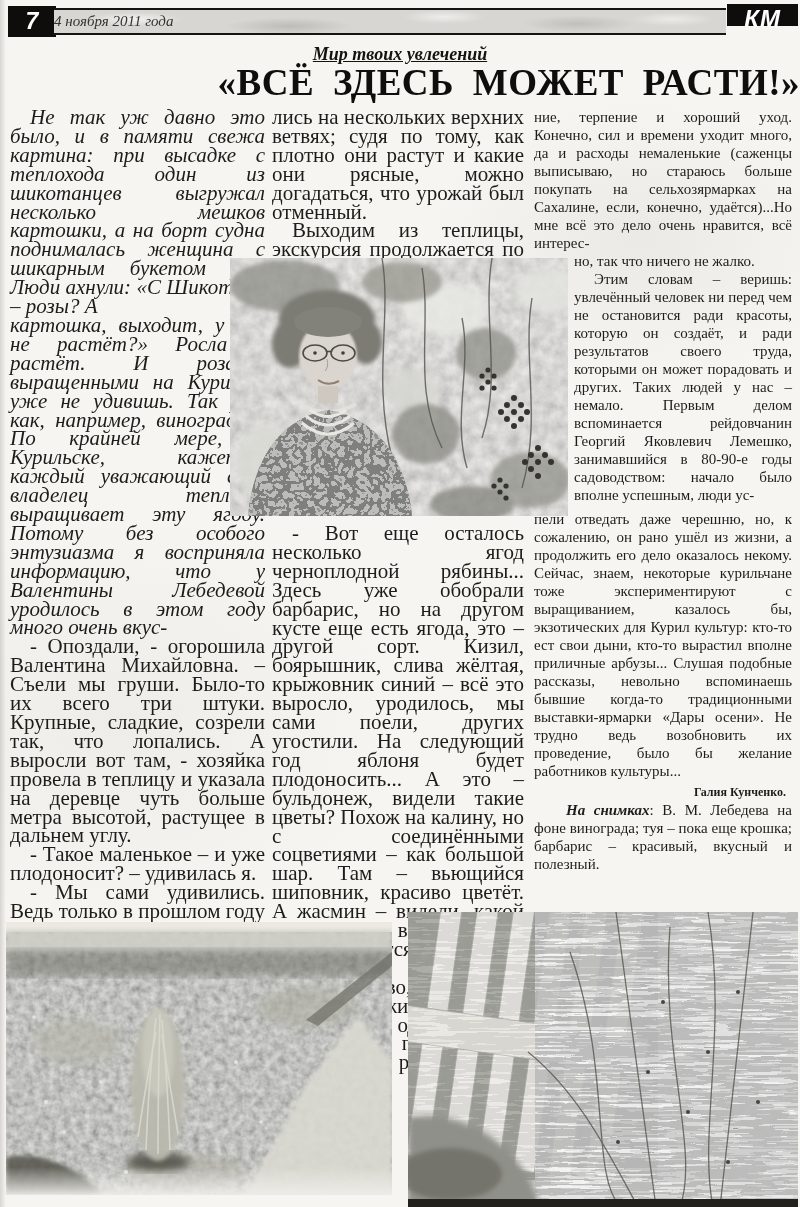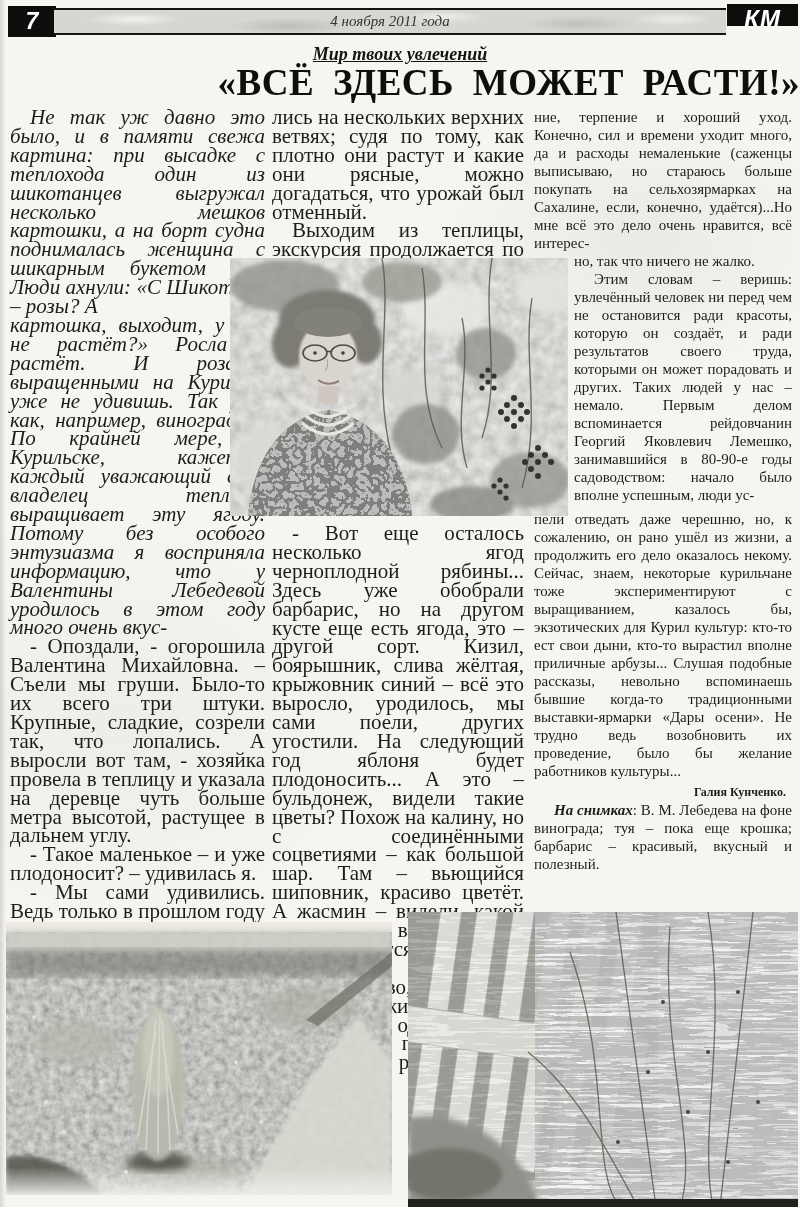--- a/index.html
+++ b/index.html
@@ -32,21 +32,21 @@
     background:
       radial-gradient(ellipse 70px 10px at 12% 40%, rgba(255,255,255,.65), transparent 70%),
       radial-gradient(ellipse 90px 12px at 35% 70%, rgba(150,148,144,.4), transparent 70%),
       radial-gradient(ellipse 60px 10px at 58% 30%, rgba(255,255,255,.55), transparent 70%),
       radial-gradient(ellipse 80px 12px at 78% 60%, rgba(150,148,144,.35), transparent 70%),
       radial-gradient(ellipse 60px 10px at 92% 40%, rgba(255,255,255,.5), transparent 70%),
       #d7d6d2;
   }
   .header-date{
     position:absolute;left:0;right:0;top:1px;
-    text-align:center;
+    text-align:left;
     font:italic 15px/21px "Liberation Serif",serif;
     color:#35332f;
   }
   .logo-box{
     position:absolute;left:727px;top:4px;width:71px;height:22px;
     background:#0e0d0c;color:#fff;
     font:italic bold 24px/30px "Liberation Sans","DejaVu Sans",sans-serif;
     letter-spacing:1px;text-align:center;
   }
   
@@ -78,21 +78,21 @@
   #col2b{left:272px;top:524px;width:252px;}
   #col3{left:534px;top:108px;width:258px;font-size:15px;line-height:18px;}
   .intro{font-style:italic;}
   .narrow-right{margin-right:44px;min-height:276px;}
   .narrow-left{margin-left:40px;min-height:258px;}
   .byline{
     font-weight:bold;text-align:right;
     padding-right:6px;margin-top:3px !important;
     font-size:12px;
   }
-  .cap-label{font-weight:bold;font-style:italic;}
+  .cap-label{font-weight:bold;font-style:italic;margin-left:12px;}
   
   .photo{position:absolute;z-index:2;}
   .photo svg{display:block;width:100%;height:100%;}
   #photo-main{left:230px;top:258px;width:338px;height:258px;}
   #photo-garden{left:6px;top:922px;width:386px;height:273px;}
   #photo-barberry{left:408px;top:912px;width:390px;height:295px;}
 </style>
 </head>
 <body>
 

